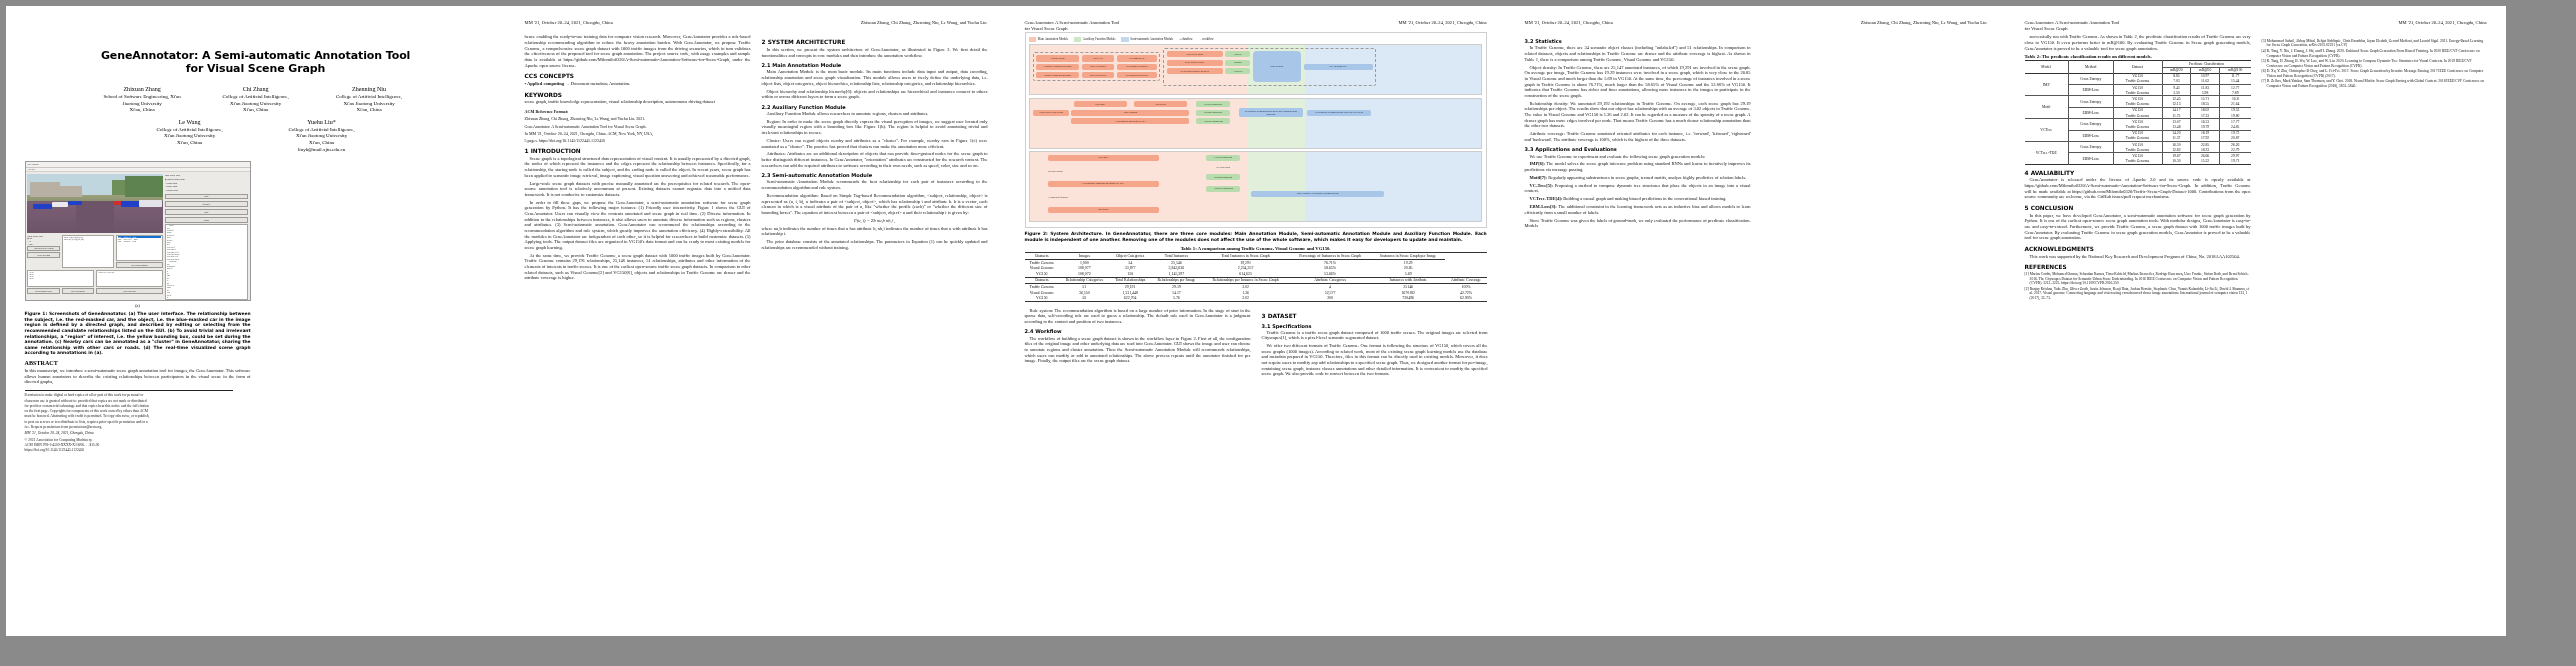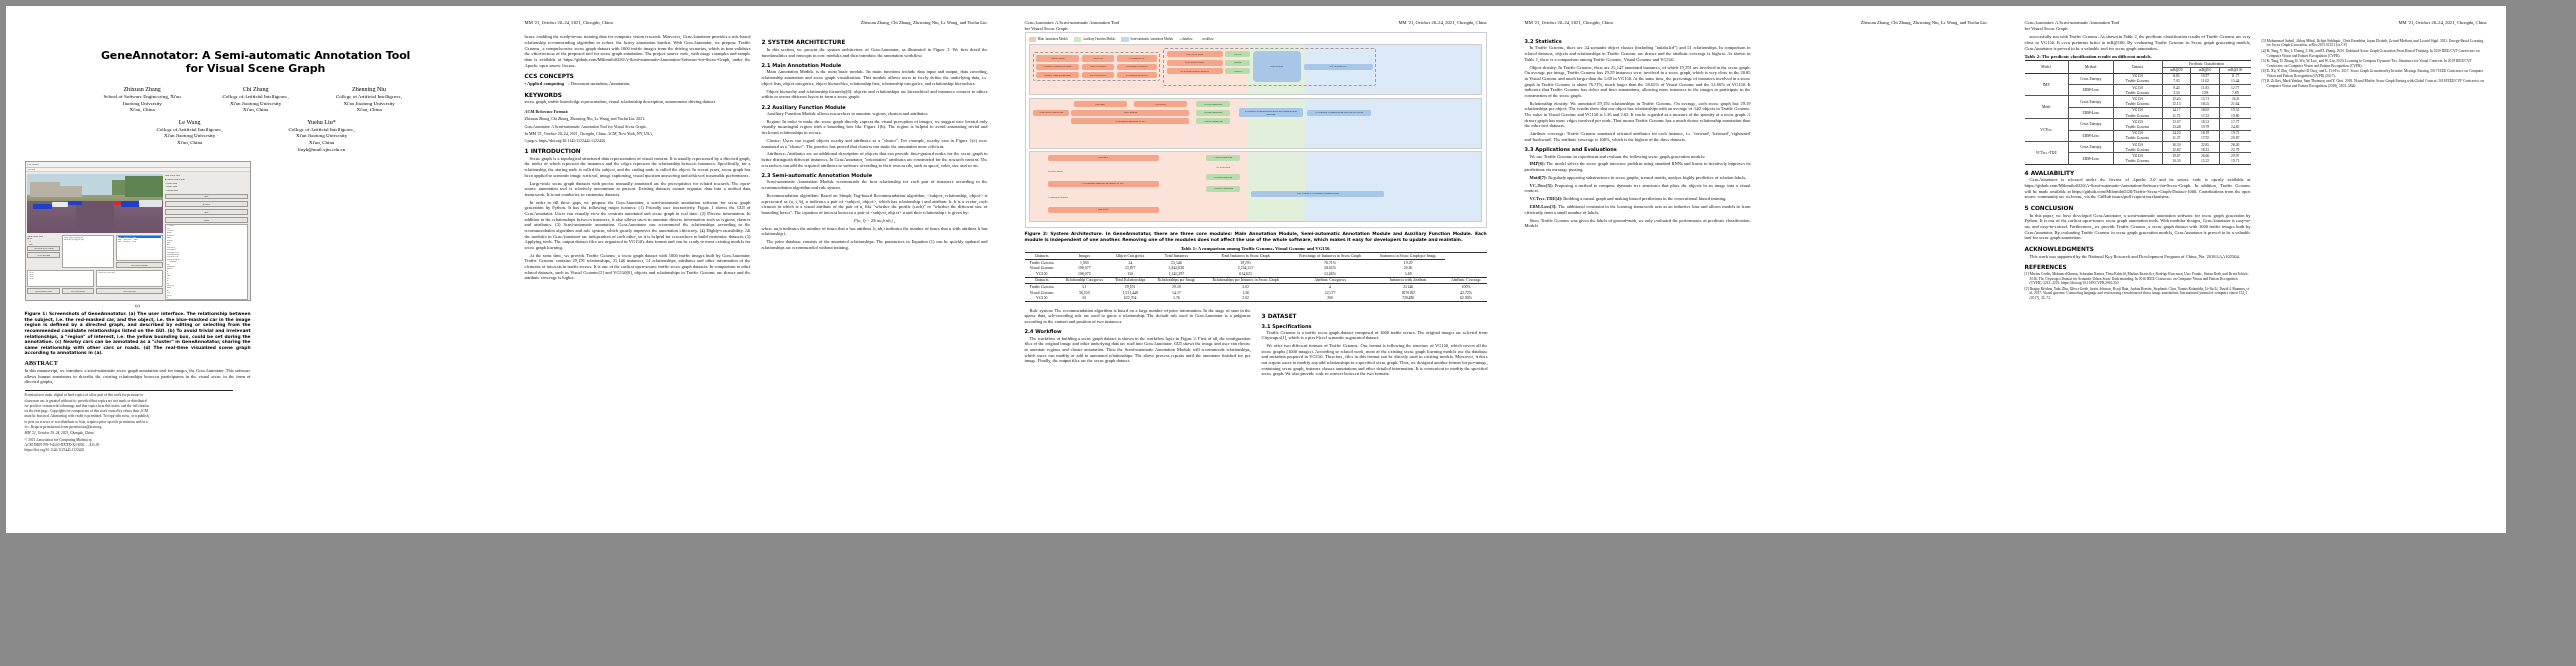--- a/index.html
+++ b/index.html
@@ -1,17 +1,17 @@
 <!DOCTYPE html>
 <html style="font-size:9px"><head>
 <meta charset="utf-8">
 <style>
   html,body{margin:0;padding:0;background:#8a8a8a;}
   body{font-family:"Liberation Serif",serif;}
-  #sheet{width:2576px;height:533px;position:relative;background:#8a8a8a;overflow:hidden;display:flex;gap:0;padding:0 5.6px;box-sizing:border-box;}
+  #sheet{width:2576px;height:636px;position:relative;background:#8a8a8a;overflow:hidden;display:flex;gap:0;padding:0 5.6px;box-sizing:border-box;}
   .page{background:#fff;width:500px;height:656px;margin-top:5.6px;position:relative;box-sizing:border-box;padding:14.5px 19px 10px 19px;overflow:hidden;flex:0 0 500px;}
   .pg-head{display:flex;justify-content:space-between;font-size:4.6px;color:#111;line-height:1.25;height:12.2px;}
   .pg-head .l{max-width:46%;}
   .pg-head .r{text-align:right;max-width:46%;}
   .cols{display:flex;gap:11px;margin-top:2.2px;}
   .col{width:226px;flex:0 0 226px;}
   p{margin:0 0 2.2px 0;font-size:4.5px;line-height:1.26;text-align:justify;color:#111;}
   .ti{text-indent:5px;}
   h1.title{font-family:"DejaVu Sans",sans-serif;font-weight:bold;font-size:11px;line-height:1.2;text-align:center;margin:29px 0 10px 0;letter-spacing:-0.1px;}
   .authors{display:flex;justify-content:center;gap:14.5px;text-align:center;font-size:5px;line-height:1.32;margin-bottom:4.4px;}

